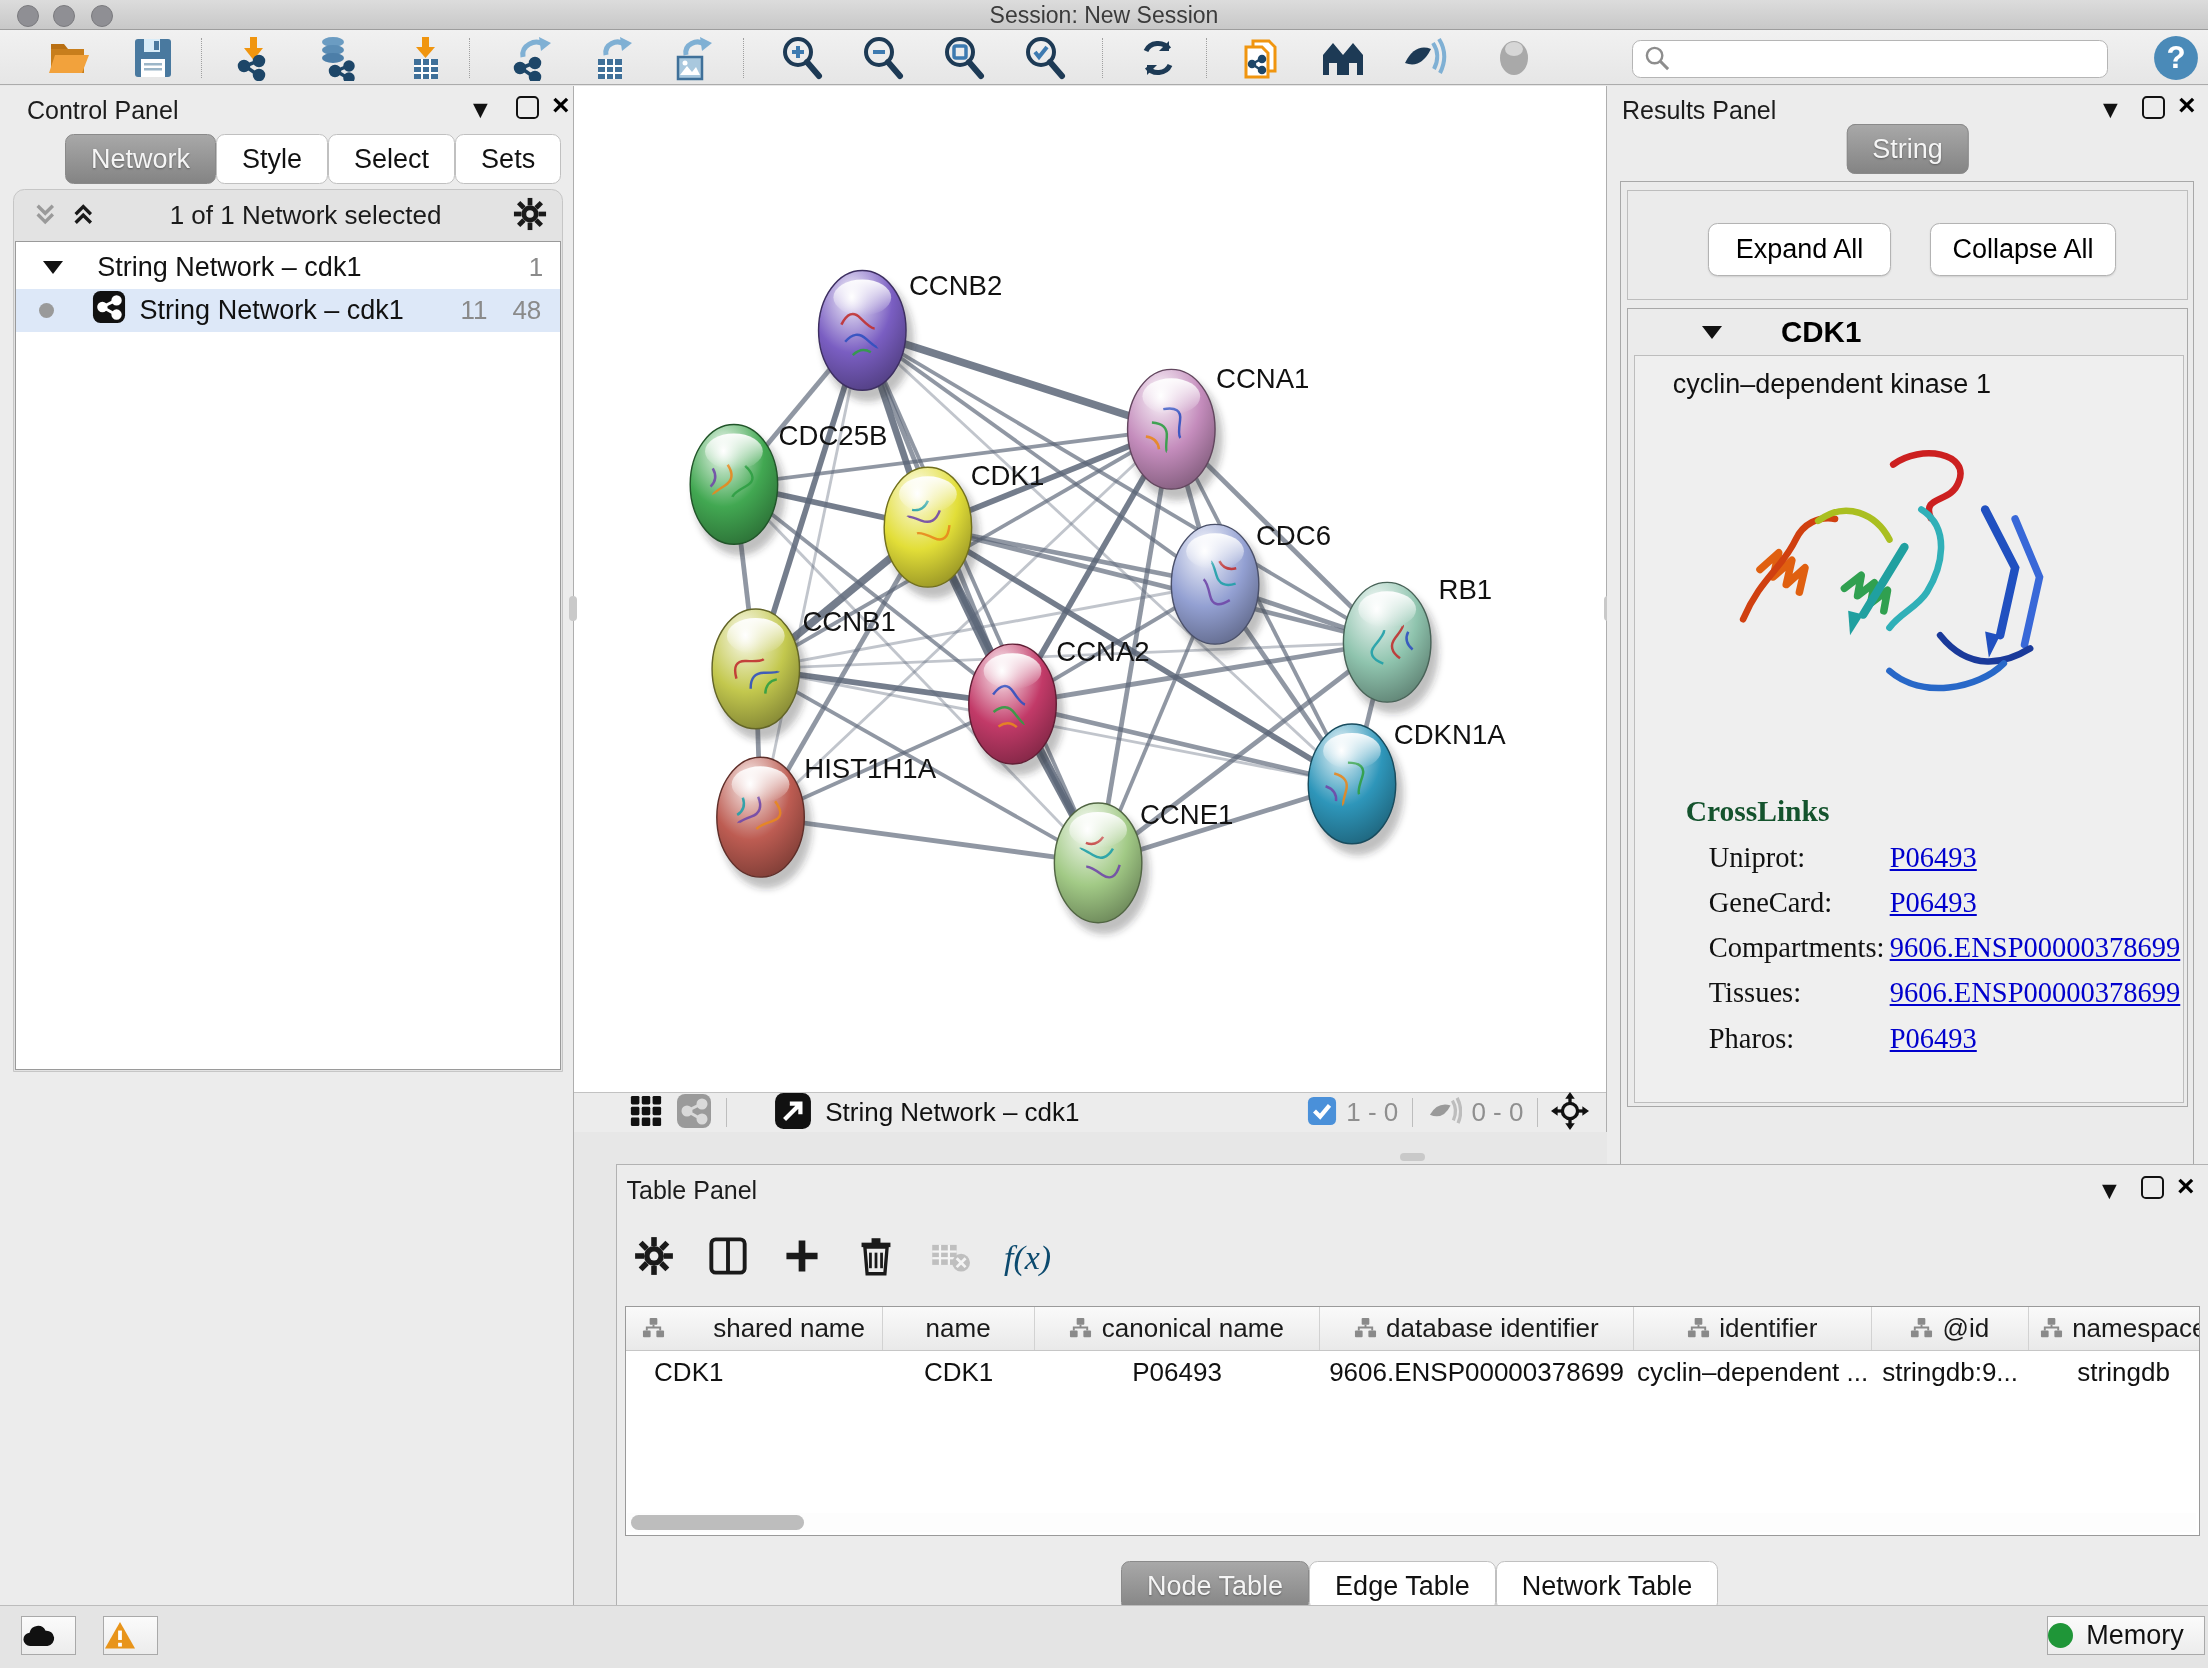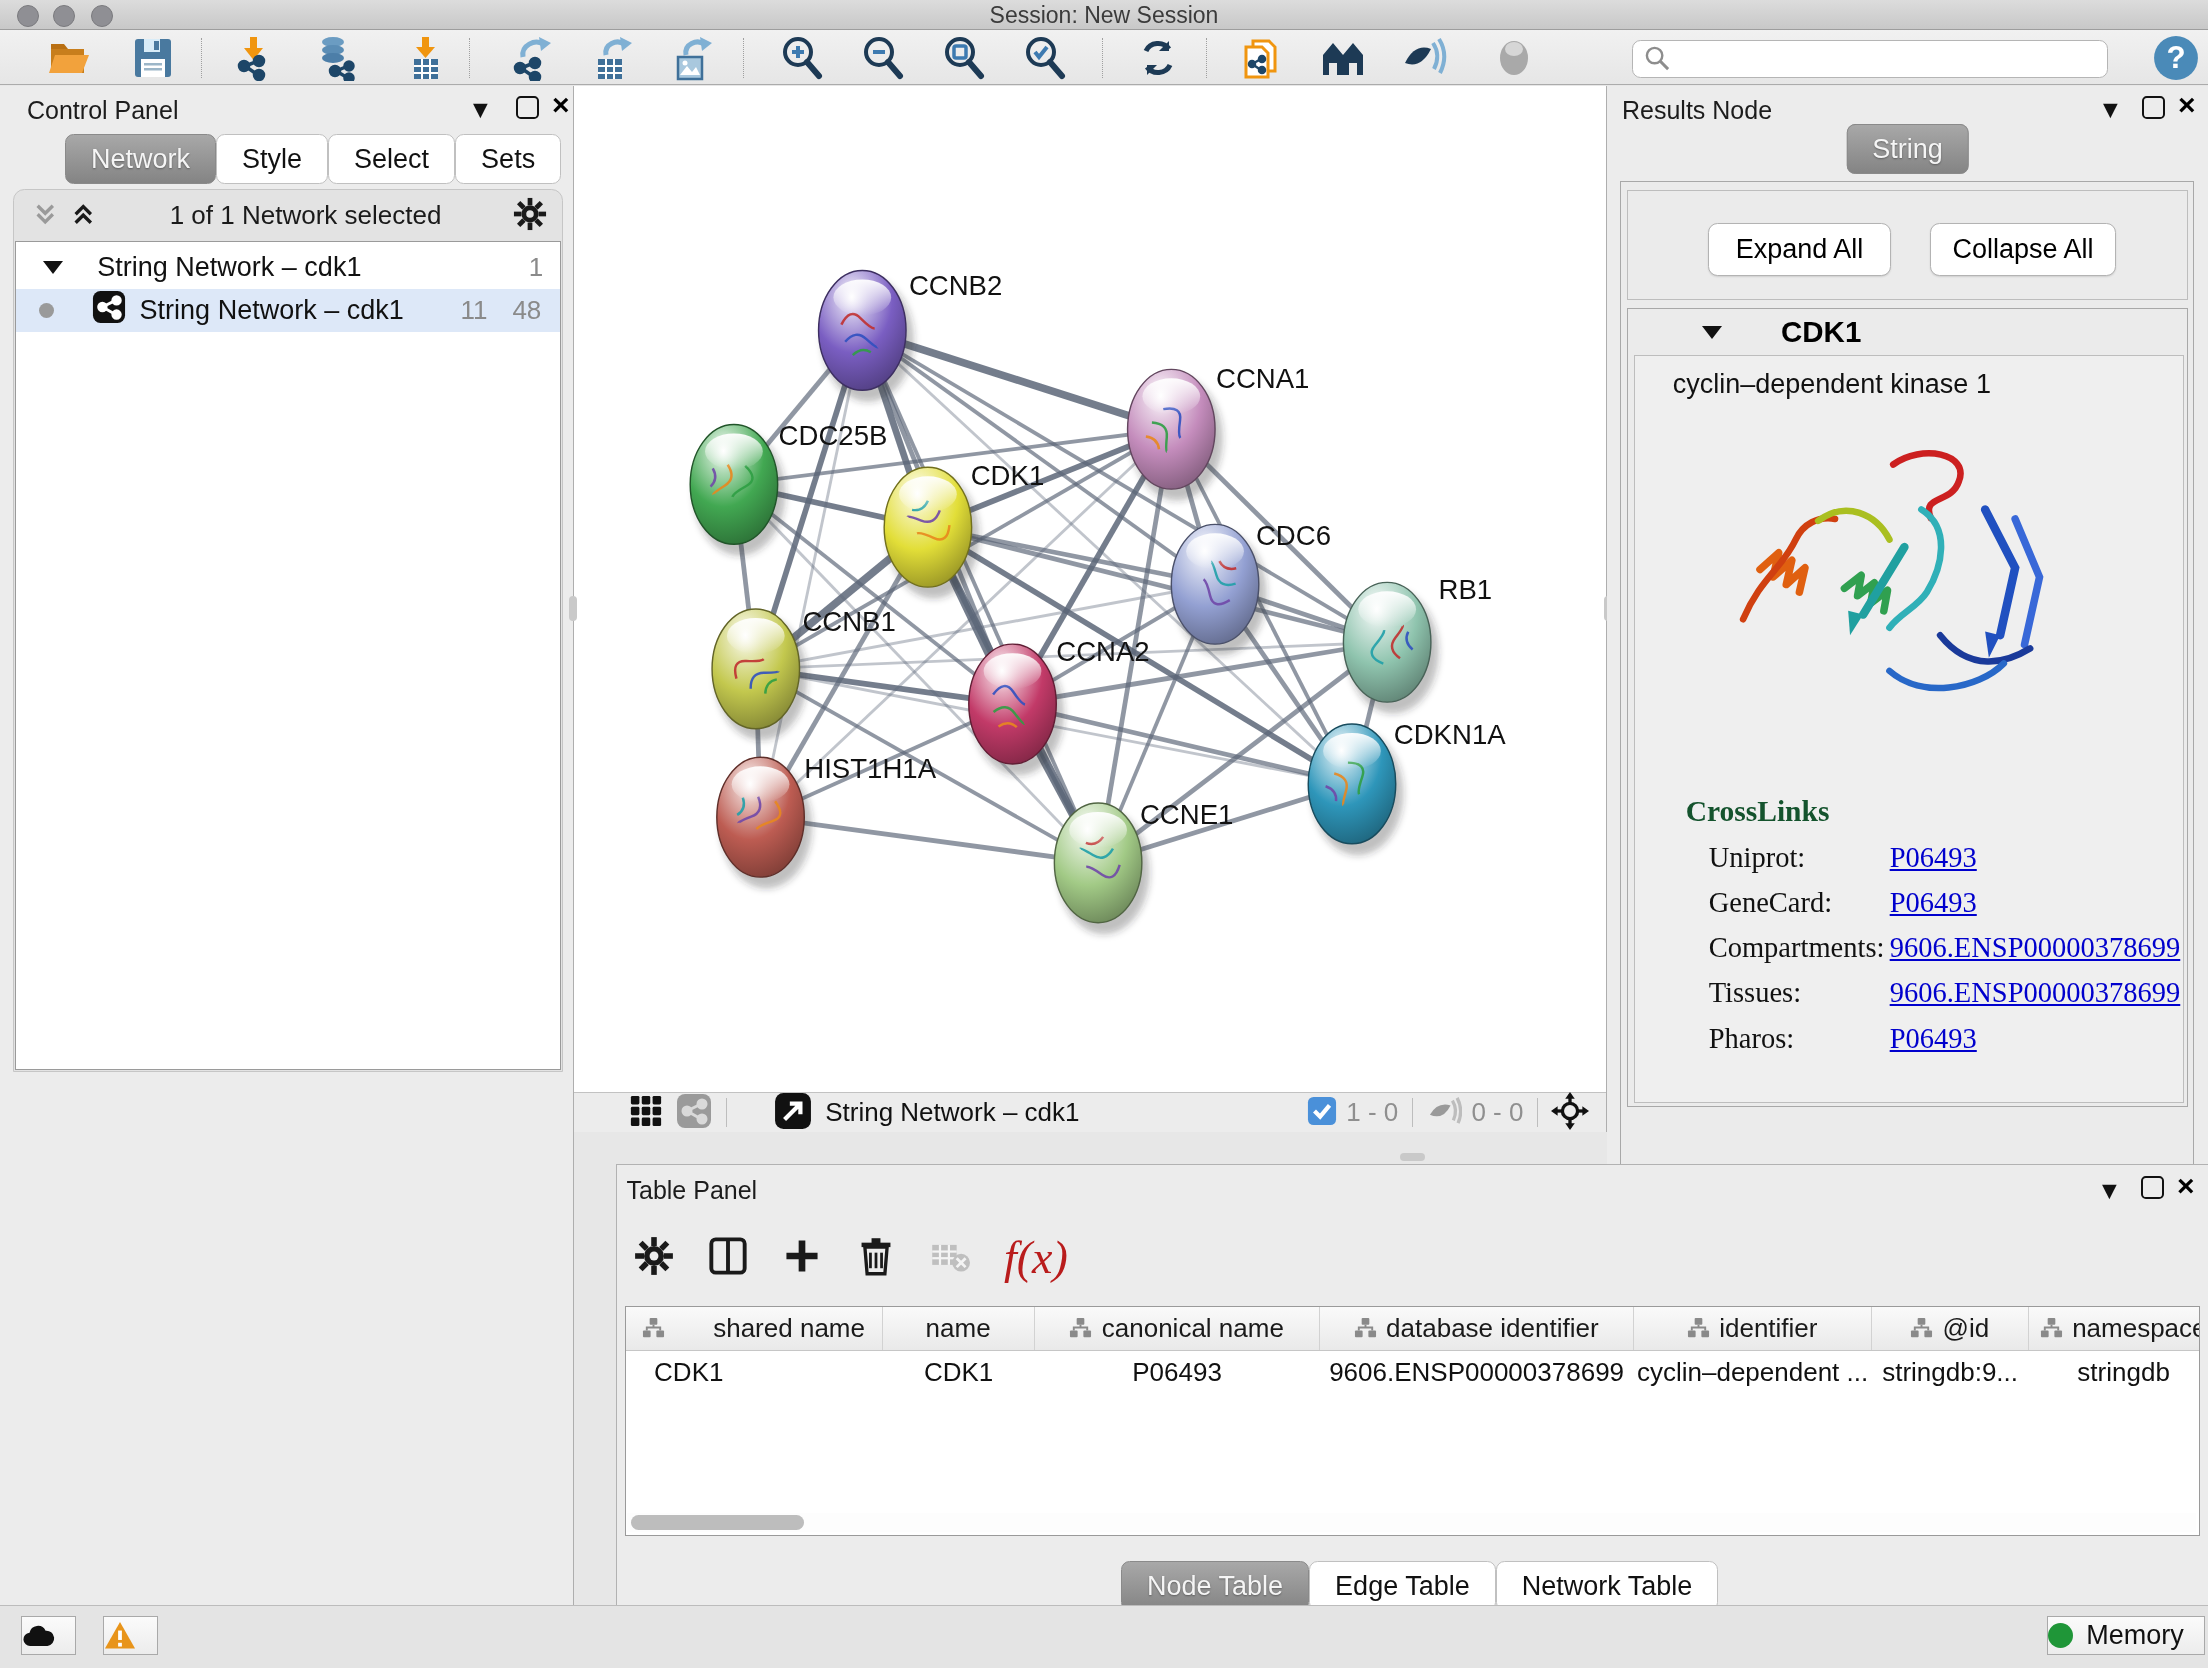--- a/index.html
+++ b/index.html
@@ -94,21 +94,21 @@
   .tp-tabs { position:absolute; left:504px; top:396px; display:flex; }
 
   
   .statusbar { position:absolute; left:0; top:1605px; width:2208px; height:63px; background:#e4e4e4; border-top:1px solid #bcbcbc; }
   .sb-btn { position:absolute; top:9.5px; height:39px; background:linear-gradient(#fbfbfb,#ececec); border:1.9px solid #a9a9a9;
     display:flex; align-items:center; justify-content:flex-start; cursor:pointer; }
   .mem-dot { width:25px; height:25px; border-radius:50%; background:#1f9638; margin-right:13.3px; }
   .mem-label { font-size:27px; color:#111; }
 
   svg text { font-family:"Liberation Sans","DejaVu Sans",sans-serif; }
-  .fx { font-family:"Liberation Serif","DejaVu Serif",serif; font-style:italic; font-size:46px; color:#b91c1c; }
+  .fx { font-family:"Liberation Serif","DejaVu Serif",serif; font-style:italic; font-size:34px; color:#0c4a6e; }
 </style>
 </head>
 <body>
 
 <div class="titlebar">
   <span class="traffic t1"></span>
   <span class="traffic t2"></span>
   <span class="traffic t3"></span>
   <div class="win-title">Session: New Session</div>
 </div>
@@ -693,21 +693,21 @@
     </span>
   </div>
 </div>
 
 <div class="knob v" style="left:569px;top:596px"></div>
 <div class="knob v" style="left:1604px;top:596px"></div>
 <div class="knob h" style="left:1400px;top:1153px"></div>
 
 <div class="results-panel">
   <div class="rp-head">
-    <span class="panel-title" style="position:absolute;left:15px;top:9.5px">Results Node</span>
+    <span class="panel-title" style="position:absolute;left:15px;top:9.5px">Results Panel</span>
     <span class="pn-ic" style="position:absolute;left:491px;top:11.4px">▼</span>
     <span class="pn-box" style="position:absolute;left:535px;top:9.5px"></span>
     <span class="pn-x" style="position:absolute;left:571px;top:1.9px">×</span>
   </div>
   <div class="rp-tab">
     <span class="tab-btn active">String</span>
   </div>
   <div class="rp-outer">
     <div class="rp-btnbox">
       <div class="rp-btn" style="left:80px;width:183px">Expand All</div>

